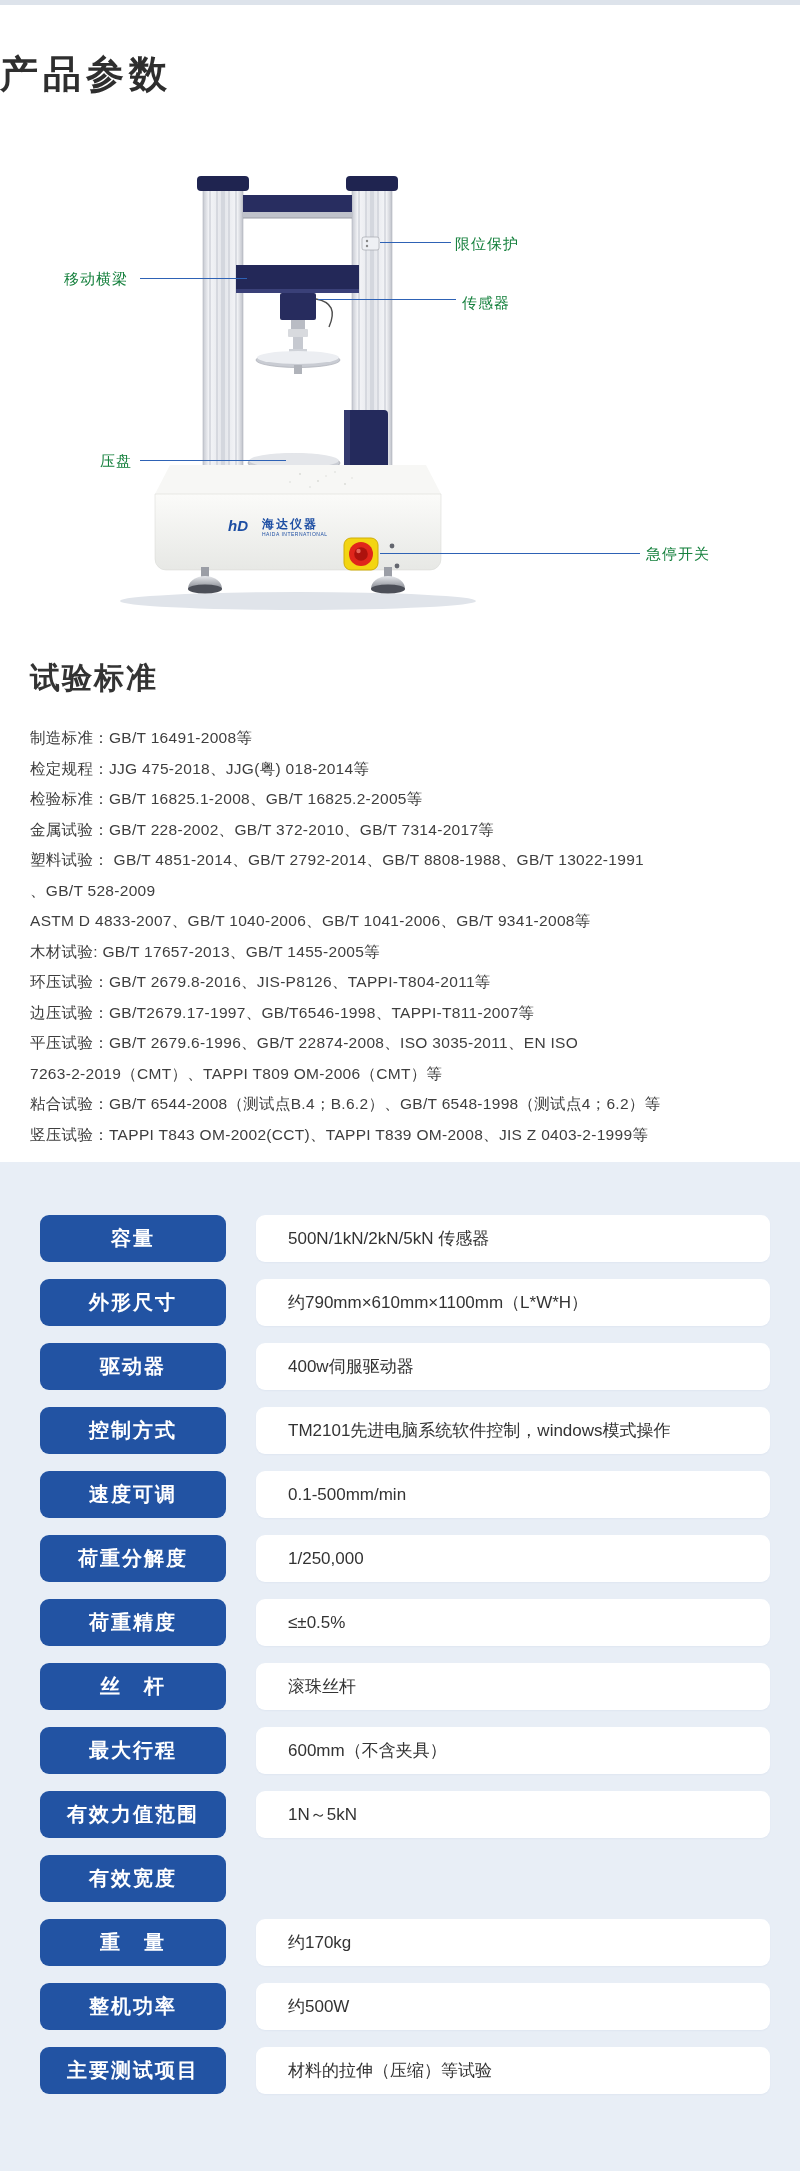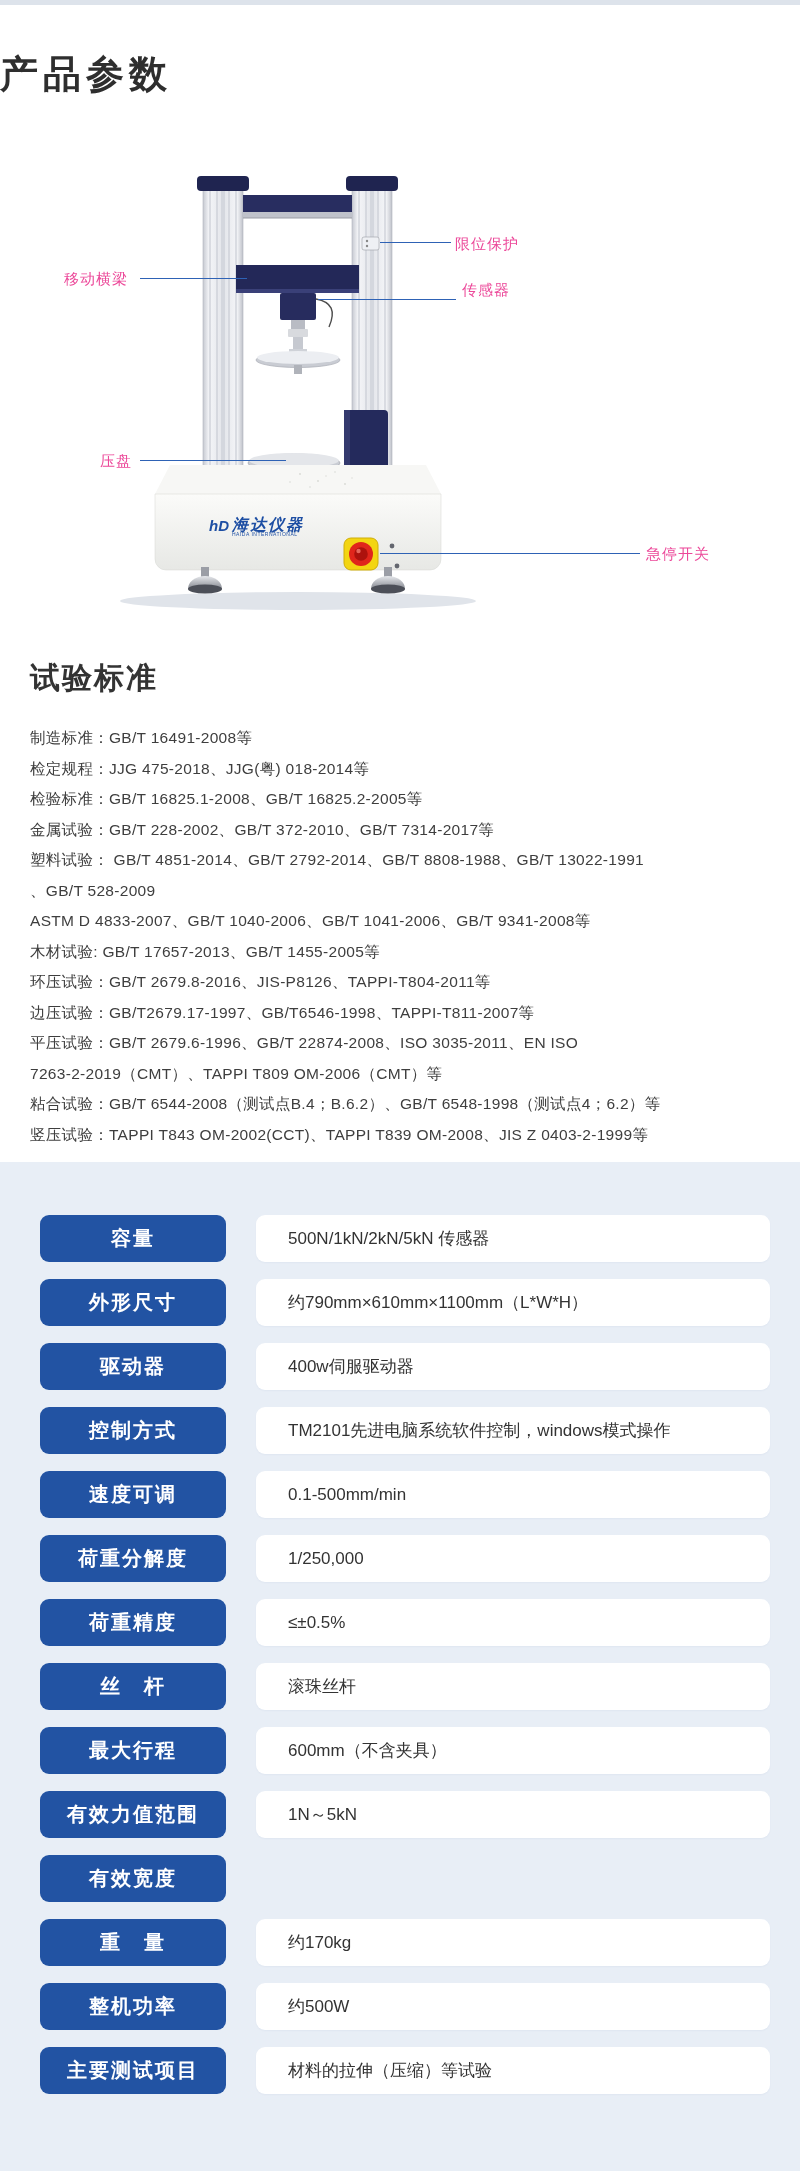--- a/index.html
+++ b/index.html
@@ -5,25 +5,25 @@
   html,body{margin:0;padding:0;background:#fff;}
   .page{position:relative;width:800px;height:2171px;background:#ffffff;overflow:hidden;
         font-family:"Liberation Sans","DejaVu Sans",sans-serif;}
   .top-border{position:absolute;left:0;top:0;width:800px;height:5px;background:var(--top-border,#dde3eb);}
   .page-title{position:absolute;left:0;top:24px;width:800px;text-align:left;
         font-size:38px;font-weight:bold;color:#2e2e2e;letter-spacing:5px;}
   
   .machine-area{position:absolute;left:0;top:110px;width:800px;height:510px;}
   .machine-area svg{position:absolute;left:0;top:0;}
   .c-line{position:absolute;height:0;border-top:1px solid var(--callout-line,#2e62b5);}
-  .c-text{position:absolute;font-size:15px;color:#ec4899;letter-spacing:1px;white-space:nowrap;}
-  .machine-logo{position:absolute;left:209px;top:408px;display:flex;align-items:flex-start;gap:3px;}
+  .c-text{position:absolute;font-size:15px;color:#15803d;letter-spacing:1px;white-space:nowrap;}
+  .machine-logo{position:absolute;left:228px;top:408px;display:flex;align-items:flex-start;gap:14px;}
   .logo-mono{font-size:15px;font-weight:bold;font-style:italic;color:var(--logo-blue,#1d4ea3);line-height:15px;}
   .logo-stack{display:flex;flex-direction:column;}
-  .logo-text{font-size:16px;font-weight:bold;color:var(--logo-blue,#1d4ea3);letter-spacing:2px;line-height:13px;font-style:italic;}
+  .logo-text{font-size:12px;font-weight:bold;color:var(--logo-blue,#1d4ea3);letter-spacing:2px;line-height:13px;}
   .logo-sub{font-size:5px;color:var(--logo-blue,#1d4ea3);letter-spacing:0.5px;line-height:6px;}
   
   .standards{position:absolute;left:30px;top:658px;width:745px;}
   .standards h2{margin:0 0 24px 0;font-size:30px;font-weight:bold;color:#333;letter-spacing:2px;}
   .std-line{margin:0;font-size:15.5px;line-height:30.5px;color:#3e3e3e;letter-spacing:0.3px;white-space:nowrap;}
   
   .specs-section{position:absolute;left:0;top:1162px;width:800px;height:1009px;
         background:var(--section-bg,#e8eef6);}
   .specs-rows{padding-top:53px;}
   .spec-row{display:flex;height:47px;margin:0 0 17px 40px;}
@@ -167,21 +167,21 @@
       </g>
     </svg>
 
     <div class="c-line" style="left:380px;top:132px;width:71px;"></div>
     <div class="c-line" style="left:318px;top:189px;width:138px;"></div>
     <div class="c-line" style="left:140px;top:168px;width:107px;"></div>
     <div class="c-line" style="left:140px;top:350px;width:146px;"></div>
     <div class="c-line" style="left:380px;top:443px;width:260px;"></div>
 
     <div class="c-text" style="left:455px;top:125px;">限位保护</div>
-    <div class="c-text" style="left:462px;top:171px;">传感器</div>
+    <div class="c-text" style="left:462px;top:184px;">传感器</div>
     <div class="c-text" style="left:64px;top:160px;">移动横梁</div>
     <div class="c-text" style="left:100px;top:342px;">压盘</div>
     <div class="c-text" style="left:646px;top:435px;">急停开关</div>
 
     <div class="machine-logo">
       <span class="logo-mono">hD</span>
       <span class="logo-stack">
         <span class="logo-text">海达仪器</span>
         <span class="logo-sub">HAIDA INTERNATIONAL</span>
       </span>

